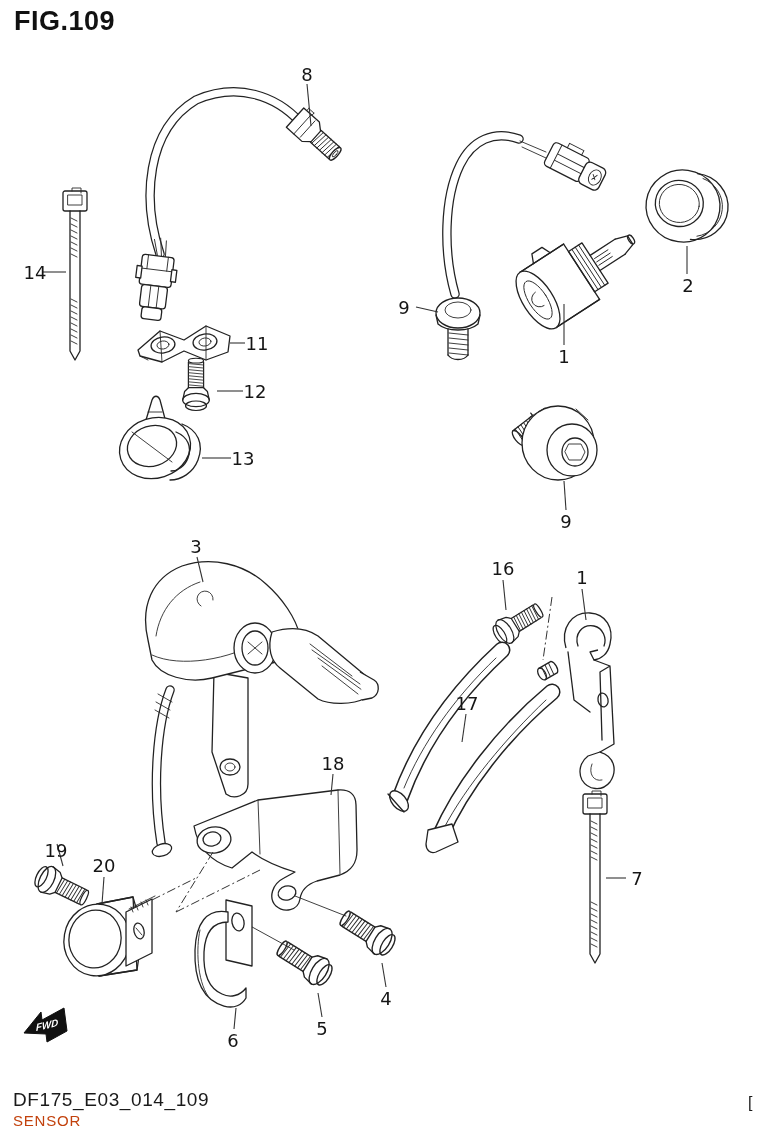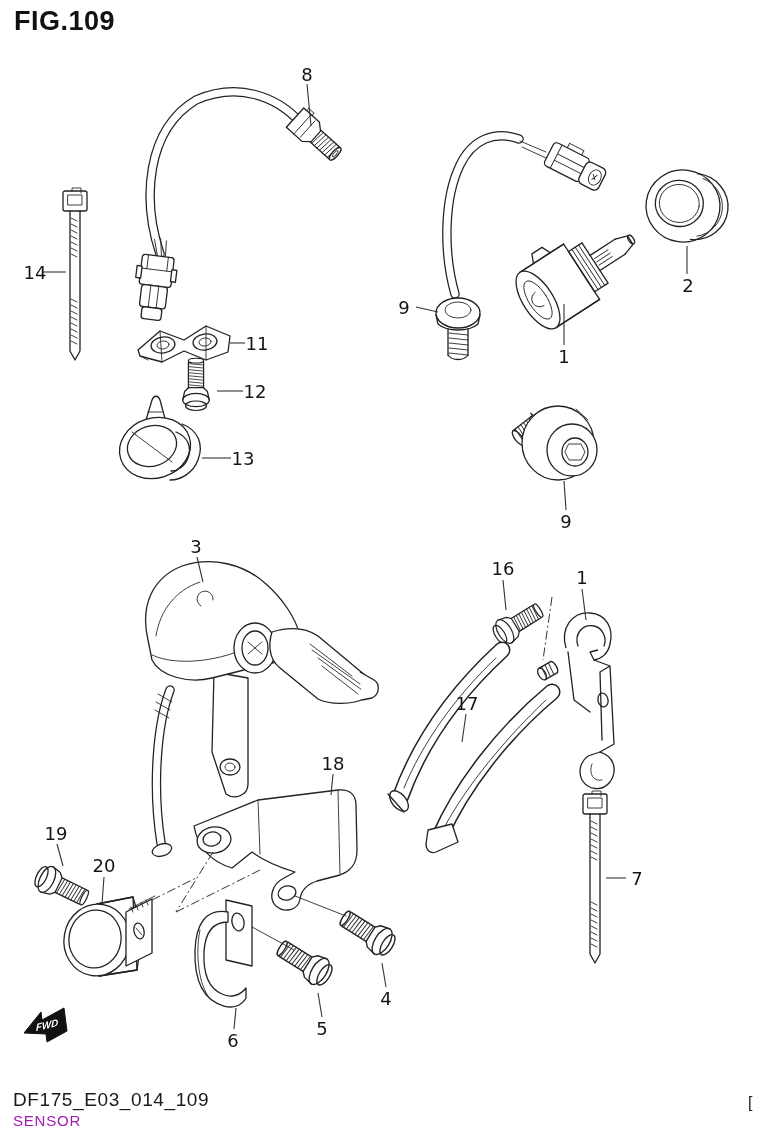--- a/index.html
+++ b/index.html
@@ -3,21 +3,21 @@
 <meta charset="utf-8">
 <style>
   html,body{margin:0;padding:0;background:#888;}
   #page{position:relative;width:767px;height:1137px;background:#ffffff;overflow:hidden;
         font-family:"Liberation Sans", sans-serif;}
   #fig-title{position:absolute;left:14px;top:6px;font-size:27px;font-weight:bold;
              color:#111;letter-spacing:0.5px;}
   .plabel{position:absolute;transform:translate(-50%,-50%);font-size:18px;color:#151515;
           font-family:"DejaVu Sans","Liberation Sans",sans-serif;}
   #footer-code{position:absolute;left:13px;top:1089px;font-size:19px;color:#1a1a1a;letter-spacing:0.6px;}
-  #footer-name{position:absolute;left:13px;top:1112px;font-size:15px;color:#a21caf;letter-spacing:0.8px;}
+  #footer-name{position:absolute;left:13px;top:1112px;font-size:15px;color:#c2410c;letter-spacing:0.8px;}
   #footer-bracket{position:absolute;left:748px;top:1094px;font-size:16px;color:#1a1a1a;}
   svg{position:absolute;left:0;top:0;}
   .ln{fill:none;stroke:#222;stroke-width:1.3;stroke-linecap:round;stroke-linejoin:round;}
   .thin{fill:none;stroke:#2a2a2a;stroke-width:0.9;stroke-linecap:round;}
   .tube-o{fill:none;stroke:#222;stroke-width:9.5;stroke-linecap:round;}
   .tube-i{fill:none;stroke:#fff;stroke-width:7;stroke-linecap:round;}
   .bigtube-o{fill:none;stroke:#222;stroke-width:17;stroke-linecap:round;}
   .bigtube-i{fill:none;stroke:#fff;stroke-width:14;stroke-linecap:round;}
   .leader{stroke:#333;stroke-width:1.1;}
   .dd{fill:none;stroke:#333;stroke-width:1;stroke-dasharray:9 3 2 3;}
@@ -292,19 +292,19 @@
   <div class="plabel" style="left:404px;top:307px">9</div>
   <div class="plabel" style="left:566px;top:521px">9</div>
   <div class="plabel" style="left:257px;top:343px">11</div>
   <div class="plabel" style="left:255px;top:391px">12</div>
   <div class="plabel" style="left:243px;top:458px">13</div>
   <div class="plabel" style="left:35px;top:272px">14</div>
   <div class="plabel" style="left:582px;top:577px">1</div>
   <div class="plabel" style="left:503px;top:568px">16</div>
   <div class="plabel" style="left:467px;top:703px">17</div>
   <div class="plabel" style="left:333px;top:763px">18</div>
-  <div class="plabel" style="left:56px;top:833px">19</div>
+  <div class="plabel" style="left:56px;top:850px">19</div>
   <div class="plabel" style="left:104px;top:865px">20</div>
 
   <div id="footer-code">DF175_E03_014_109</div>
   <div id="footer-name">SENSOR</div>
   <div id="footer-bracket">[</div>
 </div>
 
 </body></html>

